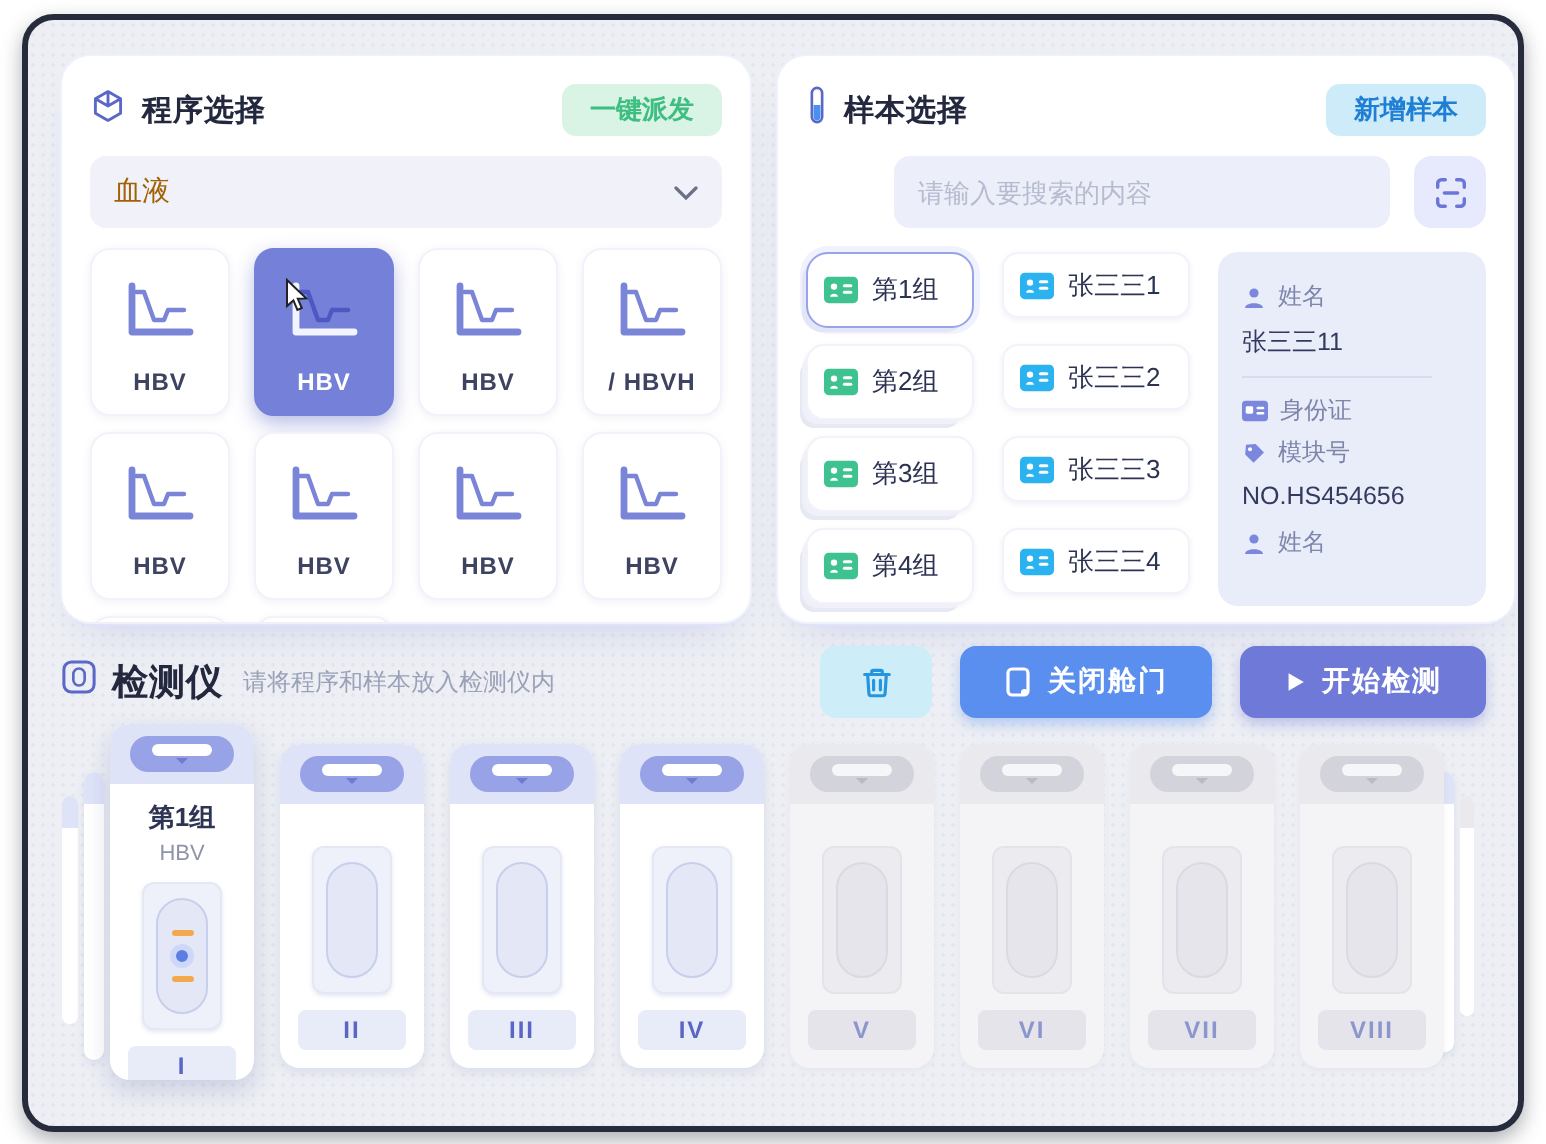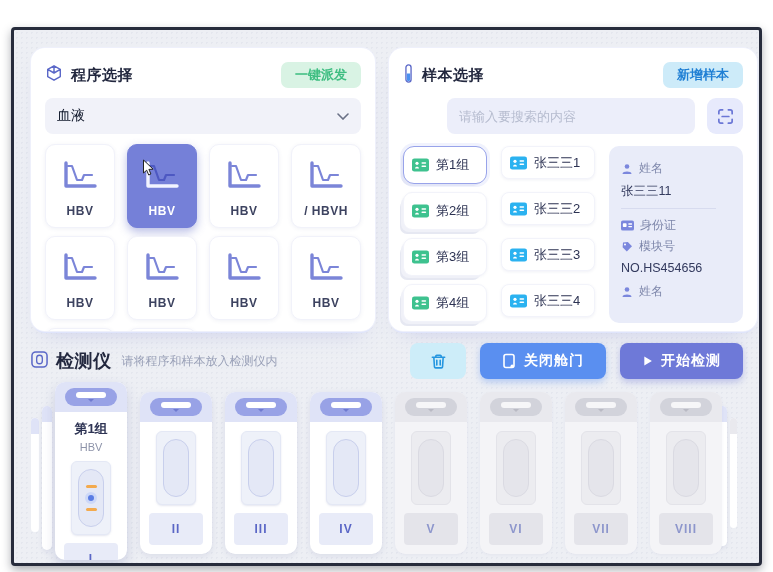--- a/index.html
+++ b/index.html
@@ -1,41 +1,40 @@
 <!DOCTYPE html>
 <html><head>
 <meta charset="utf-8">
 <style>
   * { margin:0; padding:0; box-sizing:border-box; }
   html,body { width:773px; height:572px; background:#fff; font-family:"Liberation Sans","DejaVu Sans",sans-serif; overflow:hidden; }
   .window {
     position:absolute; left:11px; top:7px; right:11px; bottom:6px;
-    border:3px solid #272c3c; border-radius:4px; background:#edeff4;
+    border:3px solid #272c3c; border-radius:16px; background:#edeff4;
     background-image:radial-gradient(rgba(120,130,160,0.07) 1px, transparent 1px);
     background-size:5px 5px;
     box-shadow:0 4px 10px rgba(20,25,40,.35);
     overflow:hidden;
-    margin-top:20px;
   }
   .panel {
     position:absolute; background:#fff; border-radius:14px; padding:14px;
     box-shadow:0 0 0 1px #eef0fb, 0 3px 0 -1px #dfe4fb, 0 12px 22px -14px rgba(100,110,200,.35);
     overflow:hidden;
   }
   .program-panel { left:17px; top:18px; width:344px; height:283px; }
   .sample-panel  { left:375px; top:18px; width:368px; height:283px; }
 
   .panel-header { display:flex; align-items:center; height:26px; }
   .panel-title { font-size:15px; font-weight:bold; color:#23283f; margin-left:8px; letter-spacing:.5px; }
   .pill-btn { margin-left:auto; height:26px; padding:0 14px; border:none; border-radius:7px; font-size:13px; font-weight:bold; display:flex; align-items:center; cursor:pointer; font-family:inherit; }
   .dispatch-btn { background:#d9f3e4; color:#3fbe82; }
   .add-sample-btn { background:#cdebf9; color:#1f7fd4; }
 
   .select-box { margin-top:10px; height:36px; background:#f1f2f9; border-radius:8px; display:flex; align-items:center; padding:0 12px; cursor:pointer; }
-  .select-value { font-size:14px; color:#0f172a; }
+  .select-value { font-size:14px; color:#a16207; }
   .select-box svg { margin-left:auto; }
 
   .program-grid { margin-top:10px; display:grid; grid-template-columns:repeat(4,1fr); grid-auto-rows:84px; gap:8px 12px; }
   .program-card { background:#fff; border:1px solid #f1f2fa; border-radius:10px; display:flex; flex-direction:column; align-items:center; cursor:pointer; box-shadow:0 1px 4px rgba(70,80,140,.08); position:relative; }
   .program-card .chart { margin-top:12px; }
   .program-card .p-label { margin-top:auto; margin-bottom:9px; font-size:12px; font-weight:bold; color:#3d4360; letter-spacing:.5px; white-space:nowrap; }
   .program-card.selected { background:#7580d8; border-color:#7580d8; box-shadow:0 4px 10px rgba(100,110,200,.45); }
   .program-card.selected .p-label { color:#fff; }
   .cursor { position:absolute; left:14px; top:14px; }
 
@@ -85,21 +84,21 @@
   .handle-caret { width:0; height:0; border-left:3px solid transparent; border-right:3px solid transparent; border-top:3px solid #6f7ad0; }
   .slot-body { flex:1; display:flex; flex-direction:column; align-items:center; }
   .slot-group { margin-top:8px; font-size:13px; font-weight:bold; color:#2e3454; }
   .slot-program { margin-top:3px; font-size:11px; color:#8d93a9; }
   .spacer { flex:1; }
   .socket { width:40px; height:74px; background:#eef1f9; border:1px solid #e4e8f5; border-radius:6px; display:flex; align-items:center; justify-content:center; box-shadow:0 1px 2px rgba(150,160,200,.25); }
   .slot.selected .socket { margin-top:8px; }
   .pill { width:26px; height:58px; background:#e4e8f6; border:1.5px solid #c8cfec; border-radius:13px; display:flex; flex-direction:column; align-items:center; justify-content:center; gap:4px; }
   .cart-dash { width:11px; height:3px; border-radius:2px; background:#f3aa4e; }
   .cart-dot { width:12px; height:12px; border-radius:50%; background:#5b7de4; border:3px solid #cdd8f8; }
-  .slot-label { margin:8px 0 9px; width:54px; height:32px; background:#e8ebf8; border-radius:4px; color:#5a66c6; font-size:12px; font-weight:bold; display:flex; align-items:center; justify-content:center; letter-spacing:1px; }
+  .slot-label { margin:8px 0 9px; width:54px; height:20px; background:#e8ebf8; border-radius:4px; color:#5a66c6; font-size:12px; font-weight:bold; display:flex; align-items:center; justify-content:center; letter-spacing:1px; }
   .slot.disabled { background:#f4f4f7; box-shadow:0 1px 3px rgba(80,90,160,.06); }
   .slot.disabled .slot-head { background:#e9e9ee; }
   .slot.disabled .handle { background:#d2d3db; }
   .slot.disabled .handle-bar { background:#f6f6f8; }
   .slot.disabled .handle-caret { border-top-color:#b9bac4; }
   .slot.disabled .socket { background:#ececf0; border-color:#e3e3e9; box-shadow:none; }
   .slot.disabled .pill { background:#e5e5eb; border-color:#dadae2; }
   .slot.disabled .slot-label { background:#e4e4ea; color:#8d96cc; }
 </style>
 </head>

